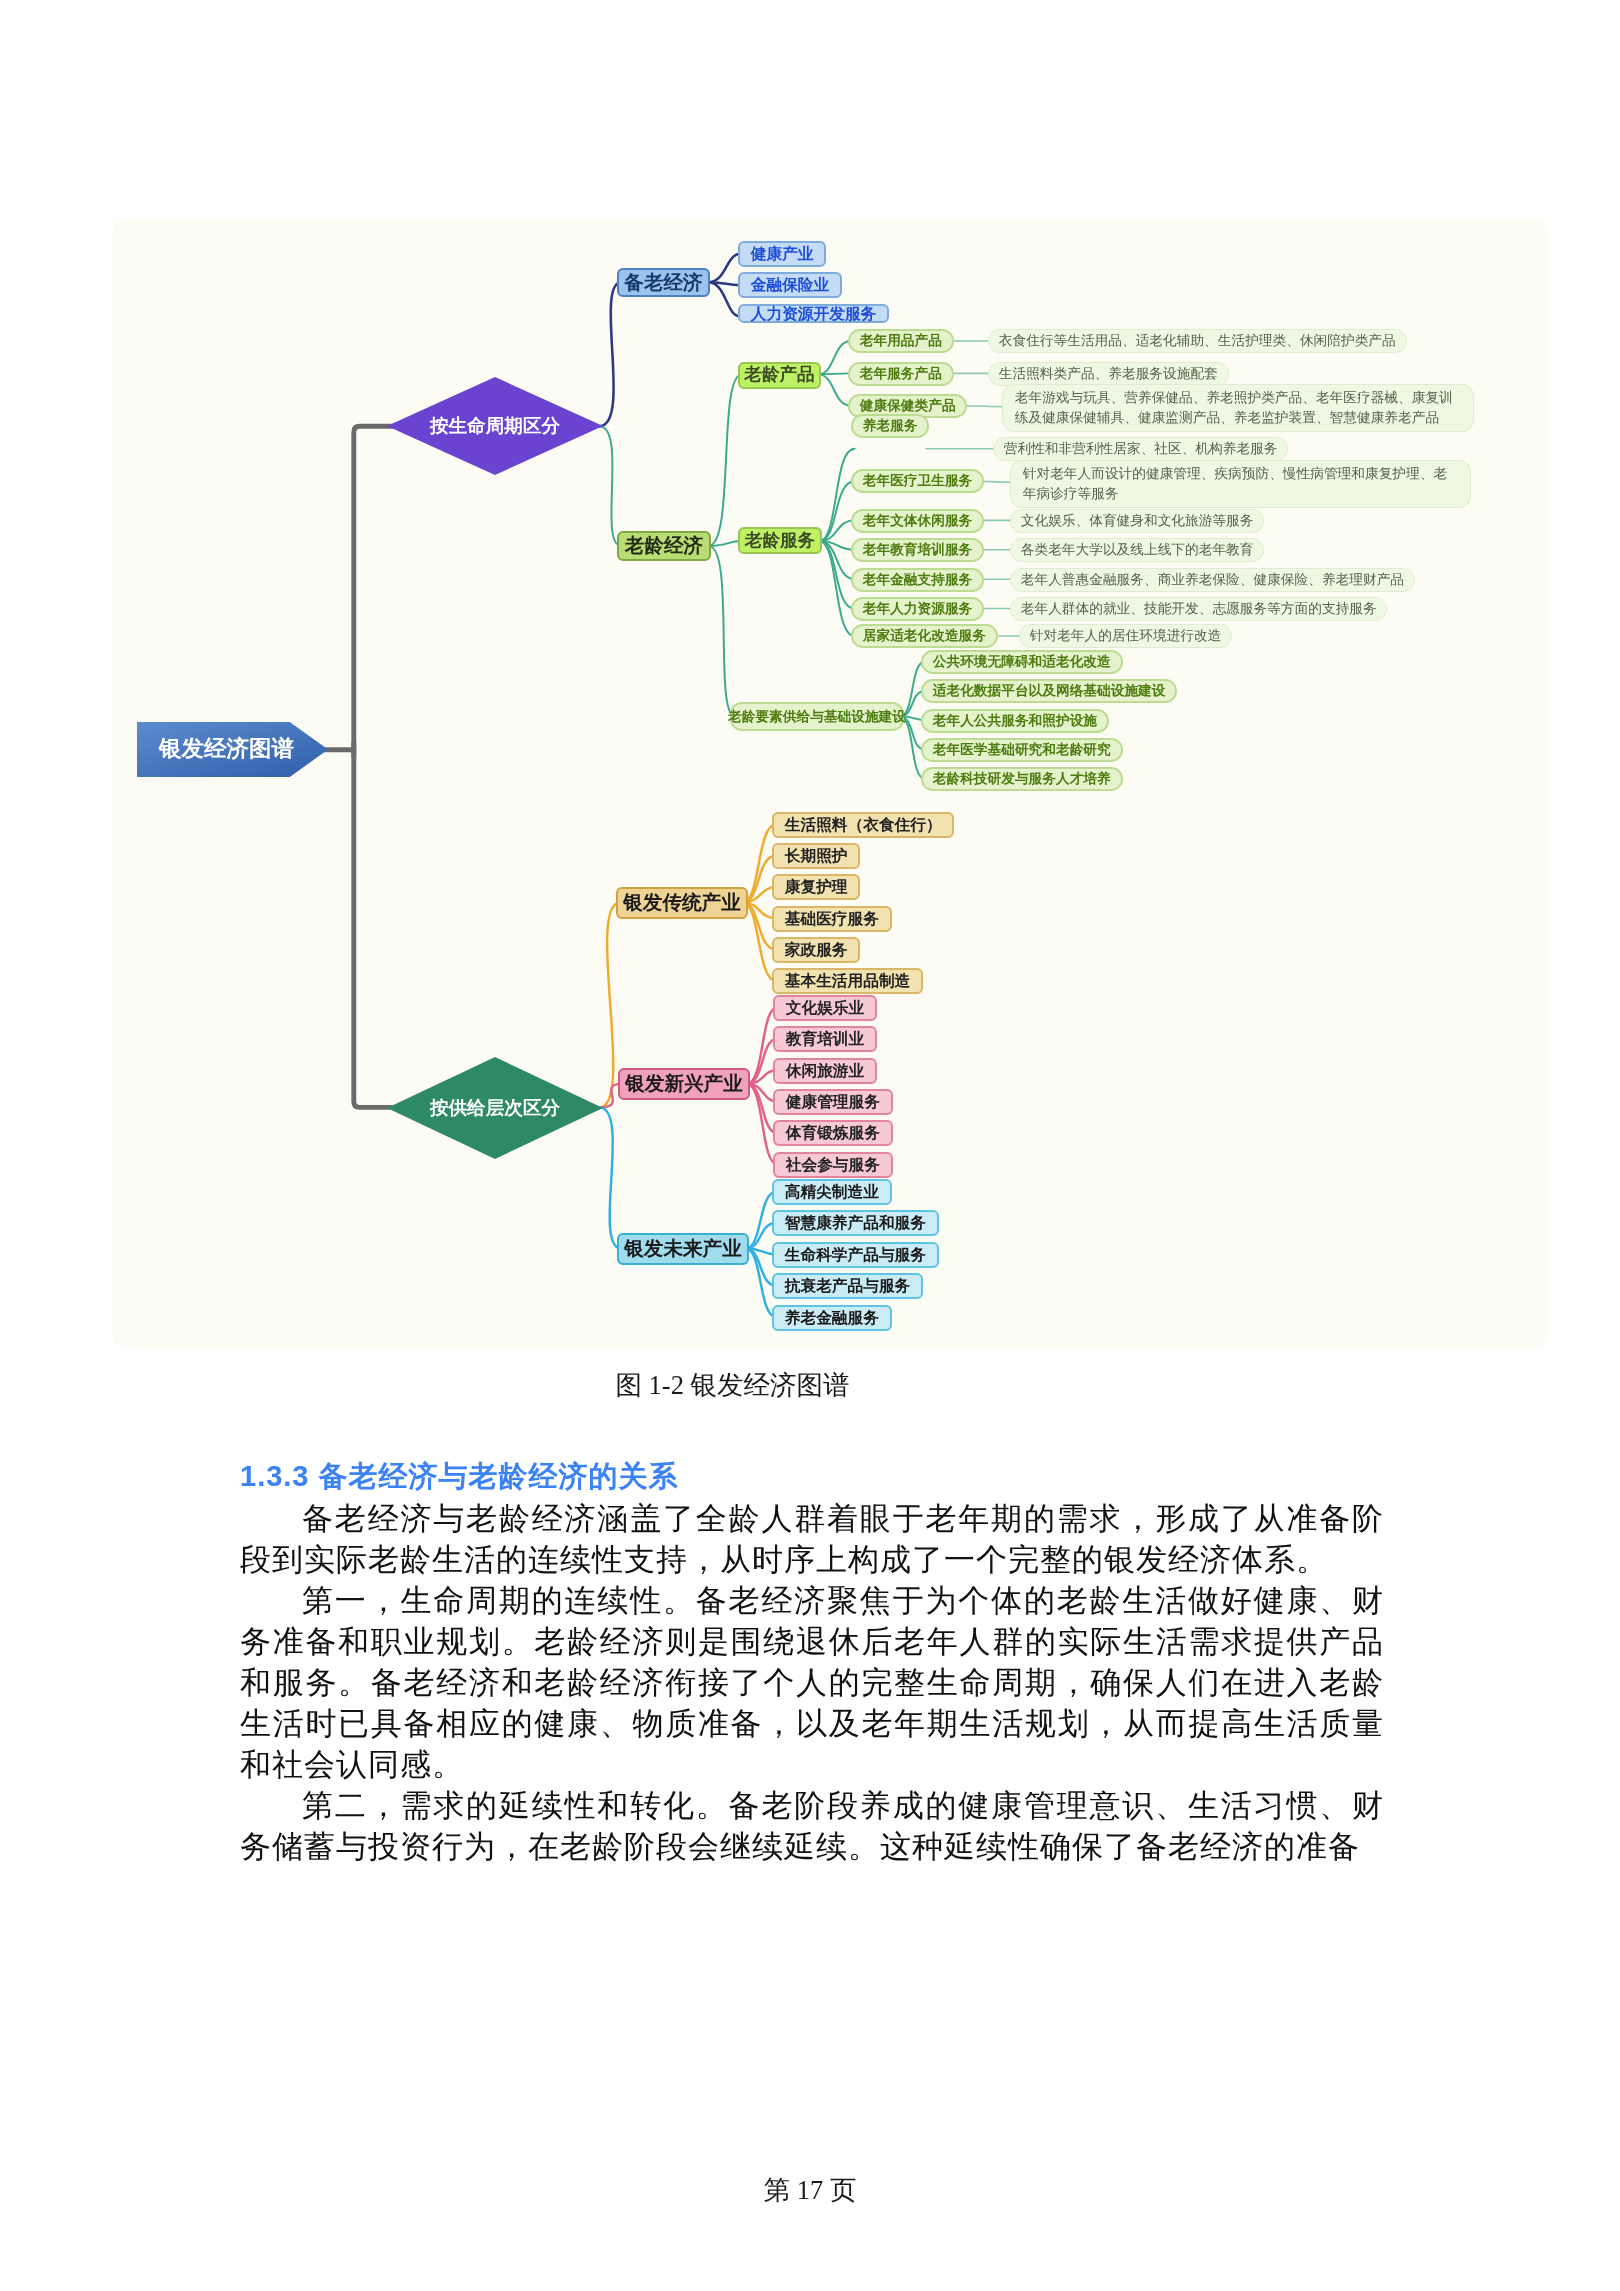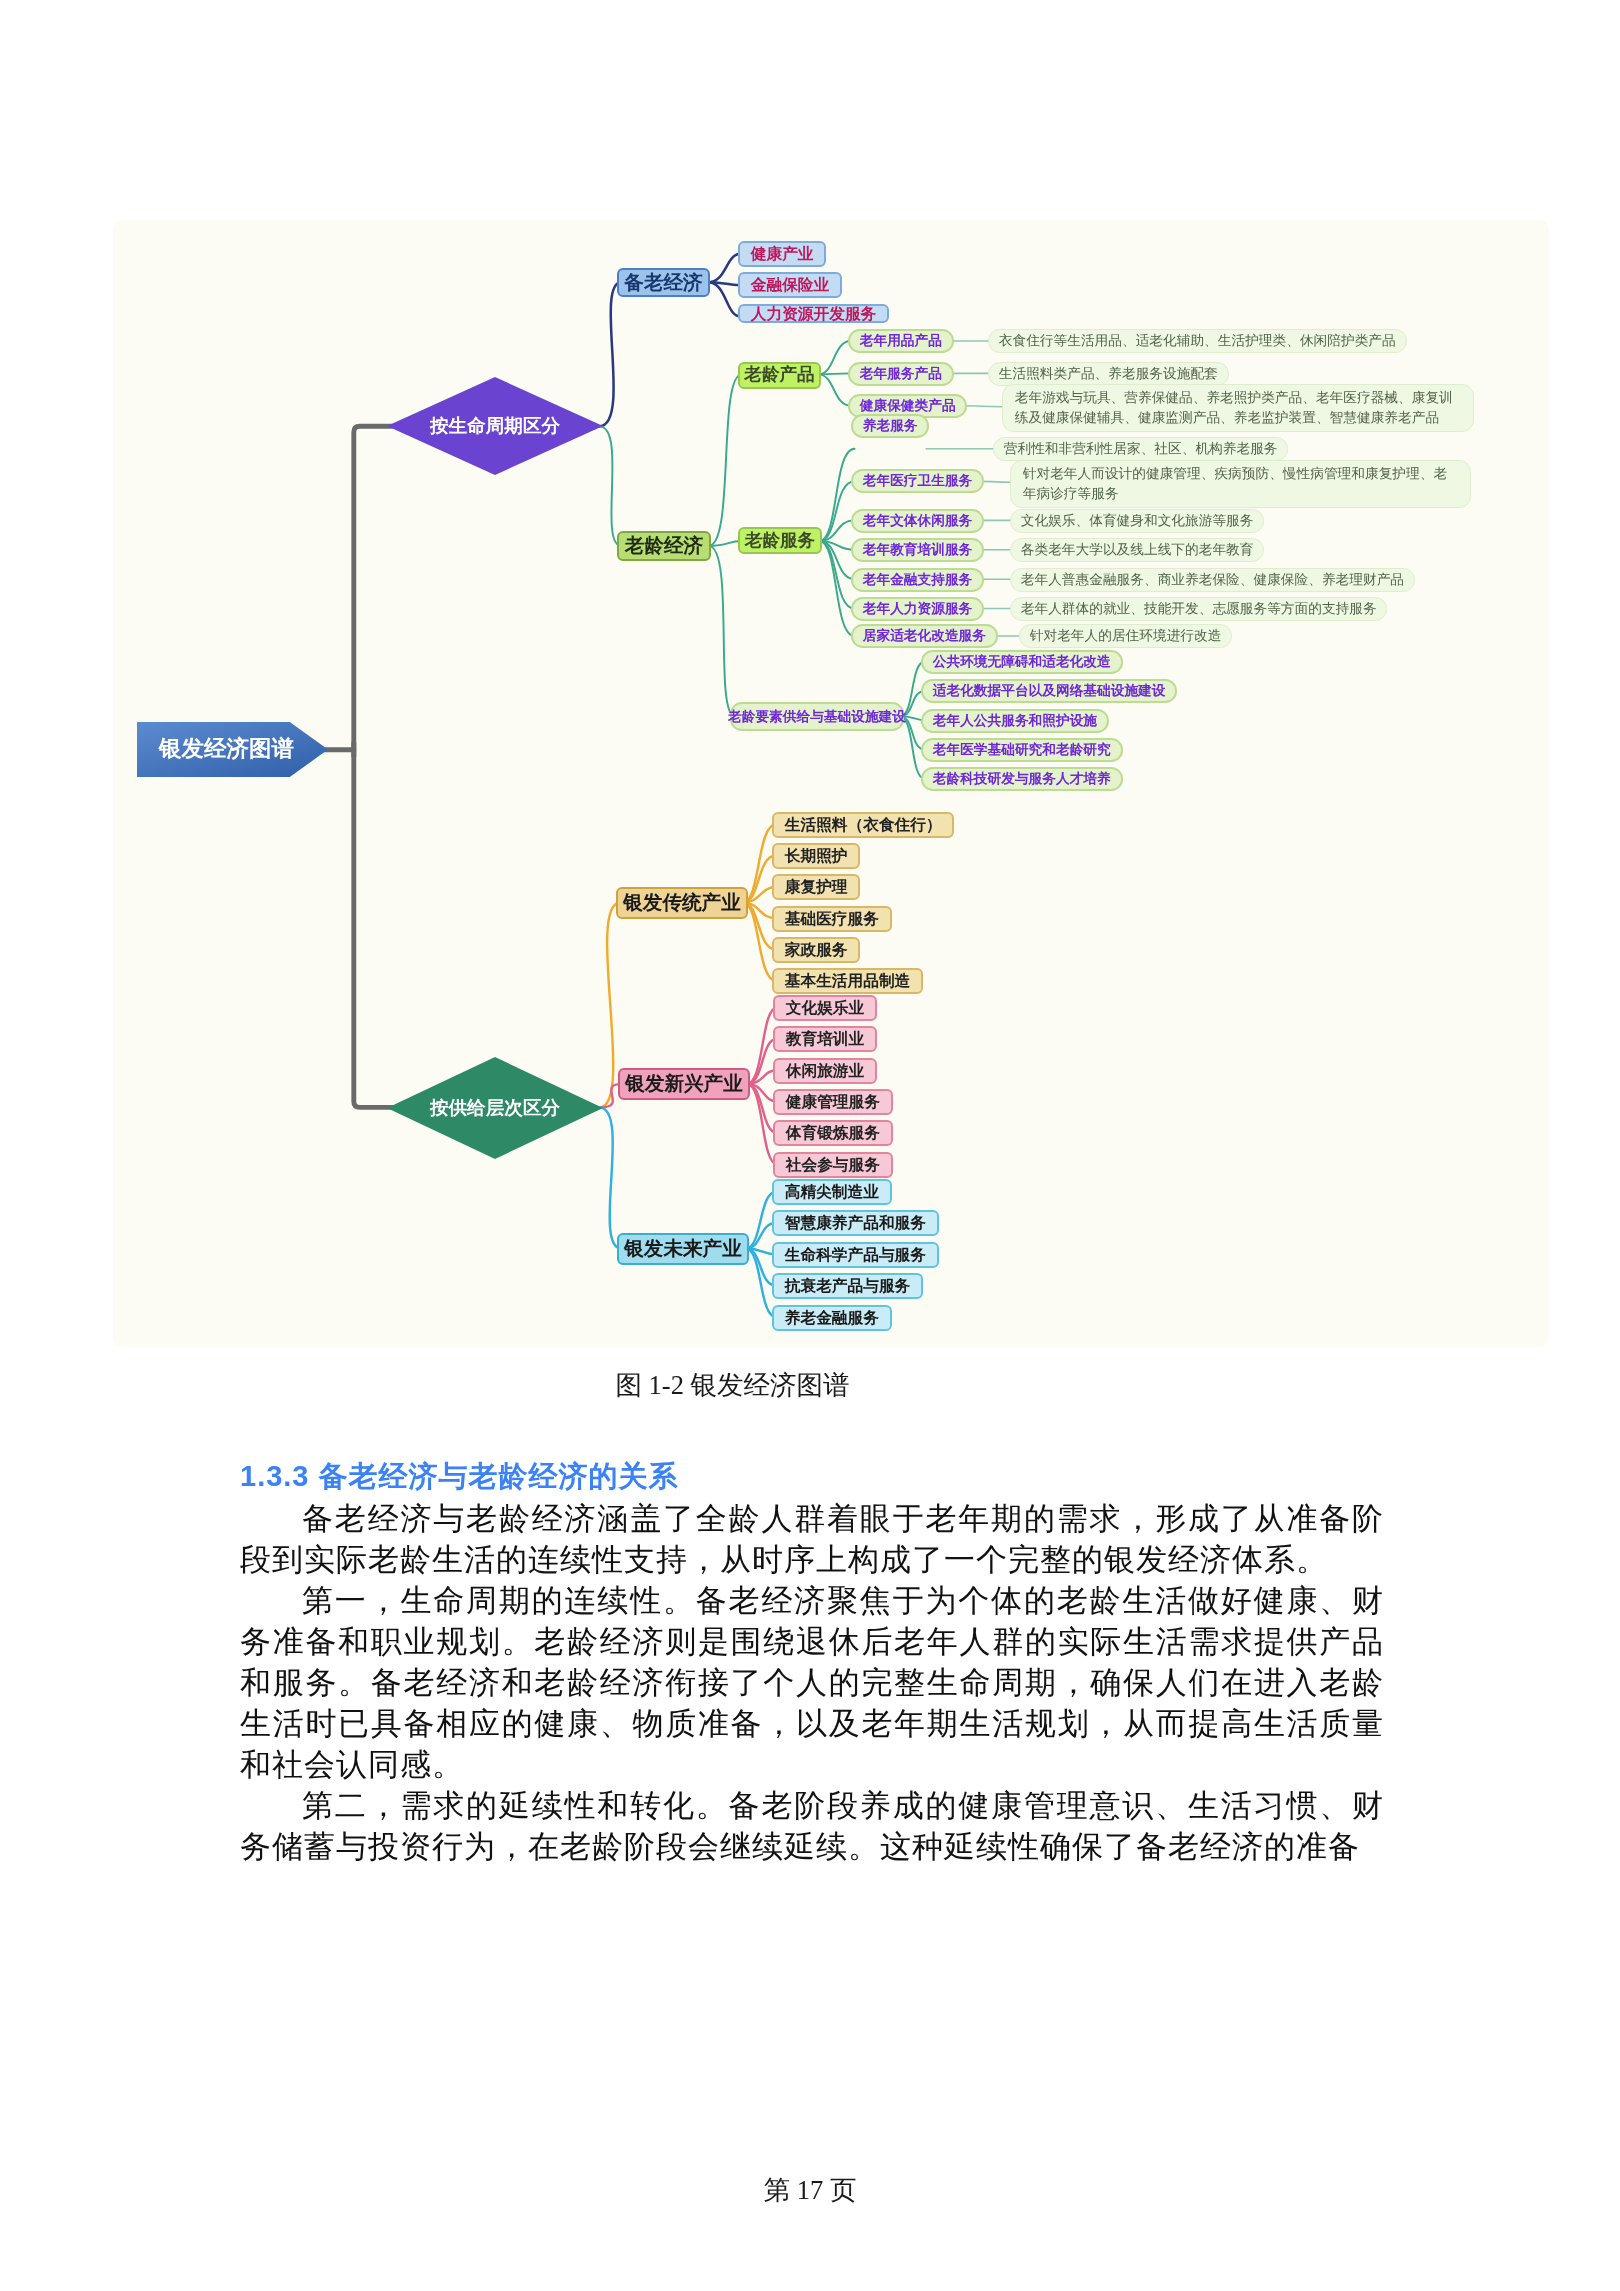--- a/index.html
+++ b/index.html
@@ -19,24 +19,24 @@
   .node{position:absolute;z-index:2;box-sizing:border-box;display:inline-flex;align-items:center;
         justify-content:center;font-weight:bold;border-radius:5.9px;white-space:nowrap;
         padding:0 9.8px;line-height:1;}
   .root{width:191px;height:55px;border-radius:0;padding:0 25.5px 0 13.7px;color:#fff;font-size:22.5px;
         background:linear-gradient(165deg,#5c8bd0,#2f5fa8);
         clip-path:polygon(0 0,80% 0,100% 50%,80% 100%,0 100%);}
   .diamond{border-radius:0;color:#fff;font-size:18.6px;padding:0;
            clip-path:polygon(50% 0,100% 50%,50% 100%,0 50%);}
   .d1{background:#6a44d0;} .d2{background:#2e8a66;}
   .b-main{background:#9cc3ec;border:2px solid #4d7fc4;color:#16386e;font-size:19.6px;padding:0 3.9px;}
-  .b-child{background:#c4dbf4;border:2px solid #7eabdd;color:#be185d;font-size:15.7px;padding:0 10.8px;}
+  .b-child{background:#c4dbf4;border:2px solid #7eabdd;color:#1d4ed8;font-size:15.7px;padding:0 10.8px;}
   .g-main{background:#b9dd75;border:2px solid #7fa844;color:#1e2a12;font-size:19.6px;padding:0 3.9px;}
   .g-sub{background:#bef264;border:2px solid #97c653;color:#3c4a28;font-size:17.6px;padding:0 3.9px;}
-  .g-key{background:#e5f3cd;border:2px solid #bcdb93;color:#6d28d9;font-size:13.7px;
+  .g-key{background:#e5f3cd;border:2px solid #bcdb93;color:#4d7c0f;font-size:13.7px;
          border-radius:11.8px;padding:0 9.8px;}
   .g-val{background:#eff8e3;border:1px solid #e0edcd;color:#52624a;font-size:13.7px;
          font-weight:normal;border-radius:11.8px;padding:0 9.8px;}
   .multi{white-space:normal;line-height:1.45;text-align:left;padding:2.9px 11.8px;
          justify-content:flex-start;}
   .y-main{background:#eed395;border:2px solid #cda33e;color:#1a1a1a;font-size:19.6px;padding:0 3.9px;}
   .y-child{background:#f2e2b0;border:2px solid #d9b766;color:#222;font-size:15.7px;padding:0 10.8px;}
   .p-main{background:#f0a2bd;border:2px solid #cf5a82;color:#1a1a1a;font-size:19.6px;padding:0 3.9px;}
   .p-child{background:#f7c9d6;border:2px solid #e2849e;color:#222;font-size:15.7px;padding:0 10.8px;}
   .c-main{background:#9fdcee;border:2px solid #38aed2;color:#1a1a1a;font-size:19.6px;padding:0 3.9px;}

